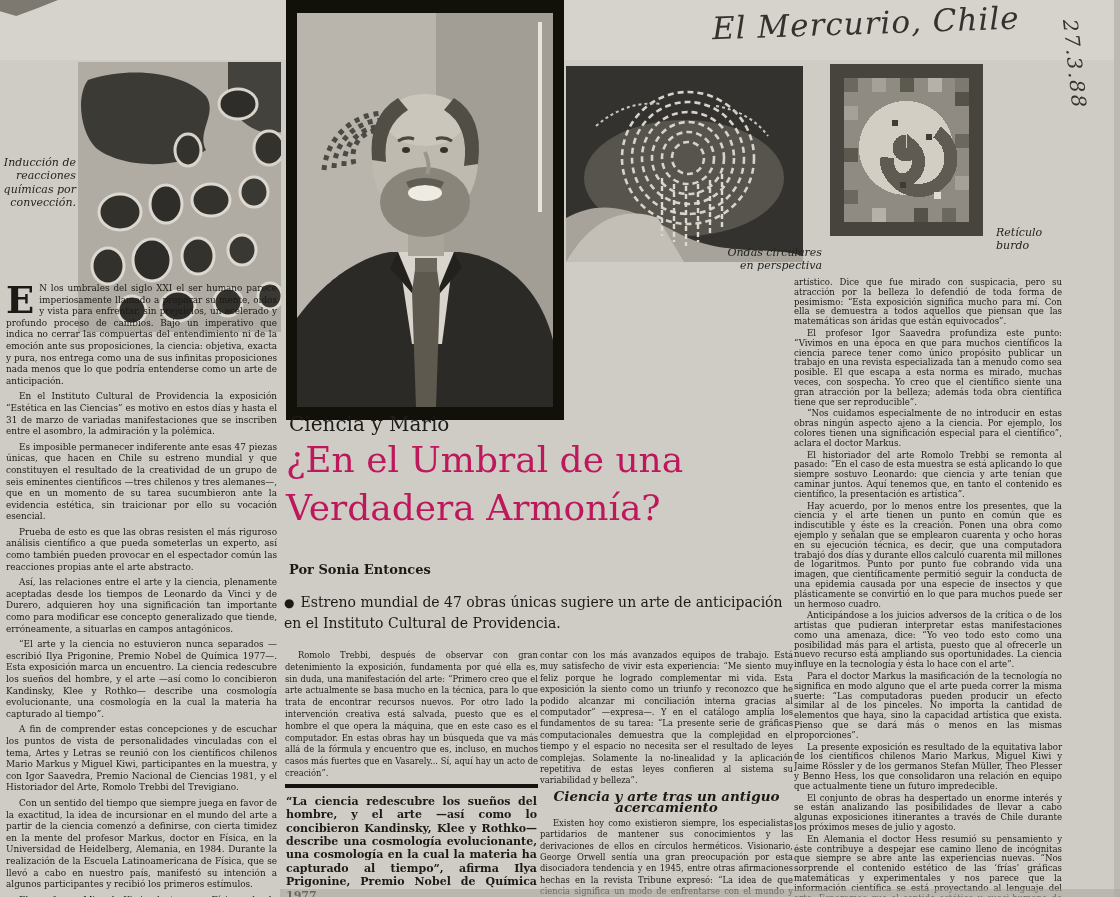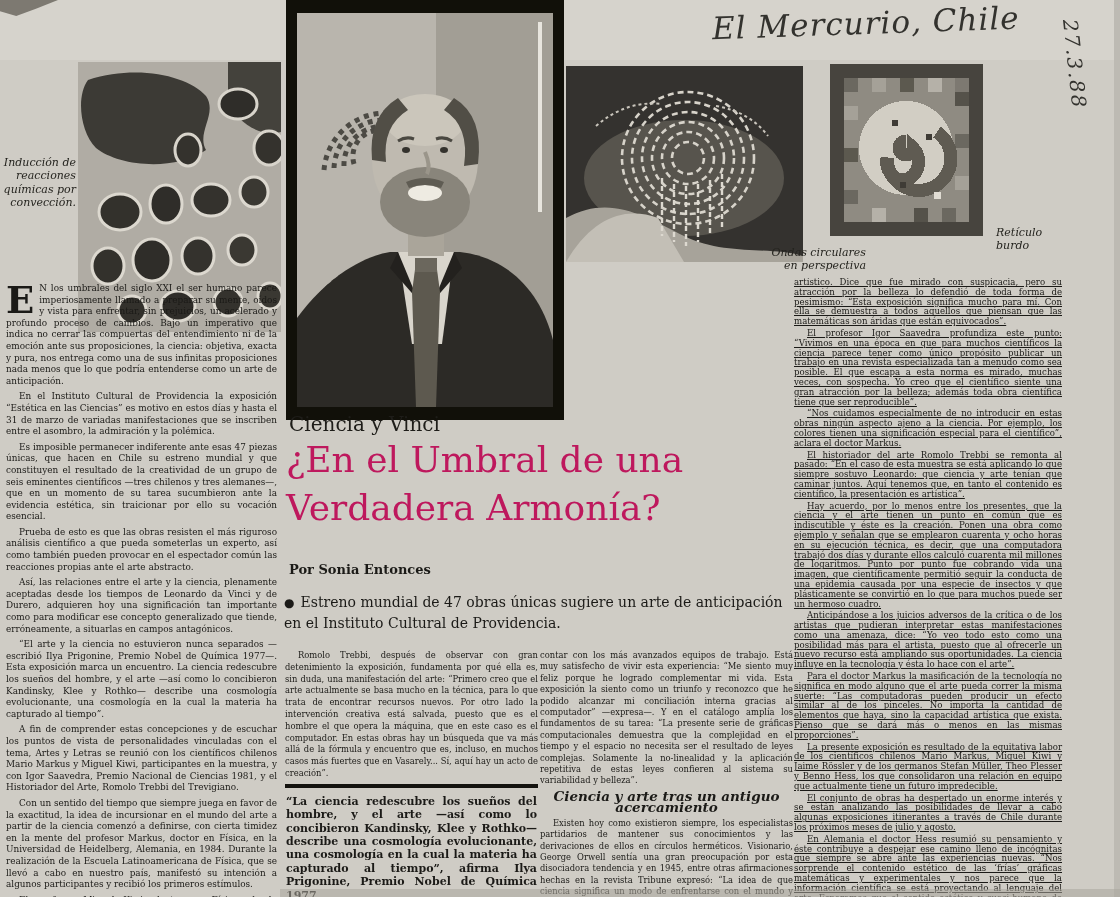--- a/index.html
+++ b/index.html
@@ -7,35 +7,35 @@
   .page{position:relative;width:1120px;height:897px;background:#cfccc5;font-family:"DejaVu Serif","Liberation Serif",serif;color:#1b1a17;overflow:hidden;}
   .shade-top{position:absolute;left:0;top:0;width:1120px;height:60px;background:#d6d3cc;}
   .tear{position:absolute;left:0;top:0;width:58px;height:16px;background:#7d7971;clip-path:polygon(0 0,100% 0,62% 55%,28% 100%,0 70%);}
   .handwriting{position:absolute;font-style:italic;color:#33322e;}
   .hw-title{left:712px;top:4px;width:360px;font-size:31px;transform:rotate(-2deg);letter-spacing:1px;}
   .hw-date{left:1082px;top:18px;font-size:20px;transform:rotate(84deg);transform-origin:left top;letter-spacing:2px;white-space:nowrap;}
   figure{margin:0;position:absolute;}
   .caption{position:absolute;font-style:italic;font-weight:normal;font-size:11px;line-height:1.22;color:#25241f;}
   .cap-convection{left:2px;top:156px;width:74px;text-align:right;}
   .cap-portrait{left:556px;top:330px;width:120px;text-align:left;}
-  .cap-waves{left:720px;top:246px;width:102px;text-align:right;margin-left:44px;}
+  .cap-waves{left:720px;top:246px;width:102px;text-align:right;}
   .cap-spiral{left:996px;top:226px;width:80px;text-align:left;}
   .kicker{position:absolute;left:289px;top:412px;font-size:20px;color:#1e1d19;}
   .headline{position:absolute;left:286px;top:436px;width:502px;font-size:36px;line-height:1.32;color:#be185d;}
   .byline{position:absolute;left:289px;top:562px;font-size:13px;font-weight:bold;}
   .deck{position:absolute;left:284px;top:592px;width:518px;font-size:14px;font-weight:normal;line-height:1.5;}
   .deck .bullet{font-size:12px;margin-right:6px;}
   .col{position:absolute;text-align:justify;overflow:hidden;}
   .col p{margin:0 0 4px 0;text-indent:13px;}
   .col p.cont{text-indent:0;}
   .col1{left:6px;top:283px;width:271px;height:614px;font-size:8.9px;line-height:11.6px;}
   .col2{left:285px;top:650px;width:253px;height:247px;font-size:8.4px;line-height:11.8px;}
   .col3{left:540px;top:650px;width:253px;height:247px;font-size:8.4px;line-height:11.4px;}
   .col4{left:794px;top:278px;width:272px;height:619px;font-size:8.6px;line-height:9.8px;}
-  .col4 p{margin:0 4px 2px 0;text-decoration:underline;}
+  .col4 p{margin:0 4px 2px 0;}
   .dropcap{float:left;font-size:37px;line-height:30px;padding:2px 5px 0 0;font-weight:bold;}
   .pullquote{border-top:4px solid #14130f;border-bottom:4px solid #14130f;padding:7px 1px 8px;margin:4px 0 5px;font-weight:bold;font-size:11px;line-height:13.4px;text-align:justify;}
   .subhead{font-style:italic;font-weight:bold;text-align:center;font-size:13.5px;margin:7px 0 5px;text-indent:0 !important;}
   .edge-right{position:absolute;right:0;top:0;width:6px;height:897px;background:#bdbab3;}
   .fold-bottom{position:absolute;left:280px;top:889px;width:840px;height:8px;background:#a9a59d;opacity:.55;}
 </style>
 </head>
 <body>
 
 <div class="page">
@@ -161,21 +161,21 @@
       <circle cx="76" cy="84" r="47" fill="#d2cec4"></circle>
       <path d="M76,84 m0,-7 a7,7 0 1,0 7,7 a16,18 0 1,1 -26,10 a32,32 0 1,0 50,-26" fill="none" stroke="#5f5b52" stroke-width="13"></path>
       <rect x="62" y="56" width="6" height="6" fill="#3f3c36"></rect>
       <rect x="96" y="70" width="6" height="6" fill="#3f3c36"></rect>
       <rect x="70" y="118" width="6" height="6" fill="#3f3c36"></rect>
       <rect x="104" y="128" width="7" height="7" fill="#e0dcd3"></rect>
     </svg>
   </figure>
   <div class="caption cap-spiral">Retículo burdo</div>
 
-  <div class="kicker">Ciencia y Vinci</div>
+  <div class="kicker">Ciencia y Mario</div>
   <h1 class="headline" style="margin:0;font-weight:normal;">¿En el Umbral de una Verdadera Armonía?</h1>
   <div class="byline">Por Sonia Entonces</div>
   <div class="deck">
     <span class="bullet">●</span><span>Estreno mundial de 47 obras únicas sugiere un arte de anticipación en el Instituto Cultural de Providencia.</span>
   </div>
 
   <div class="col col1">
     <p class="cont"><span class="dropcap">E</span><span>N los umbrales del siglo XXI el ser humano parece imperiosamente llamado a preparar su mente, oídos y vista para enfrentar, sin prejuicios, un acelerado y profundo proceso de cambios. Bajo un imperativo que indica no cerrar las compuertas del entendimiento ni de la emoción ante sus proposiciones, la ciencia: objetiva, exacta y pura, nos entrega como una de sus infinitas proposiciones nada menos que lo que podría entenderse como un arte de anticipación.</span></p>
     <p>En el Instituto Cultural de Providencia la exposición “Estética en las Ciencias” es motivo en estos días y hasta el 31 de marzo de variadas manifestaciones que se inscriben entre el asombro, la admiración y la polémica.</p>
     <p>Es imposible permanecer indiferente ante esas 47 piezas únicas, que hacen en Chile su estreno mundial y que constituyen el resultado de la creatividad de un grupo de seis eminentes científicos —tres chilenos y tres alemanes—, que en un momento de su tarea sucumbieron ante la evidencia estética, sin traicionar por ello su vocación esencial.</p>

